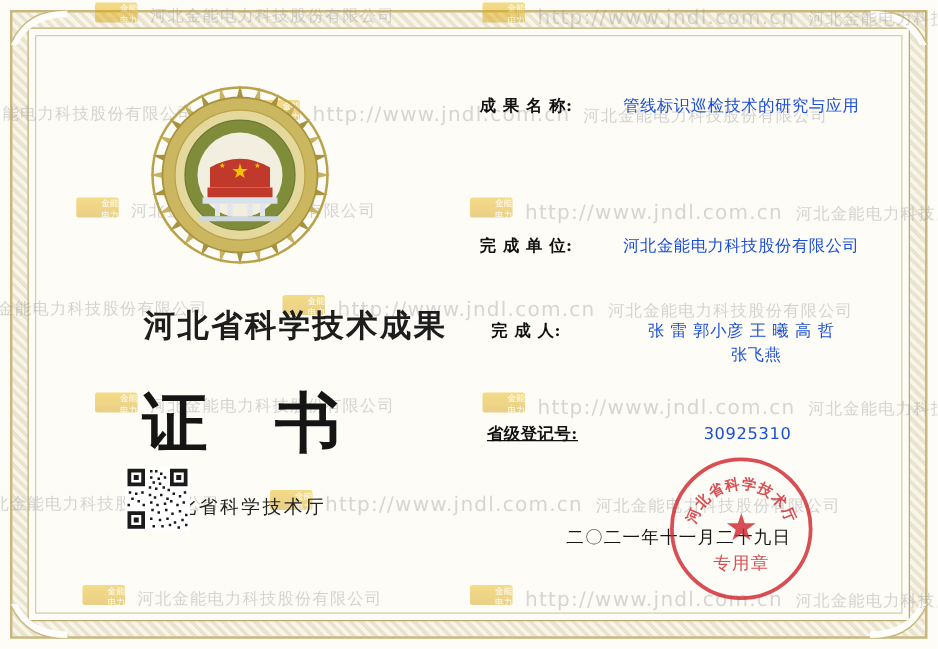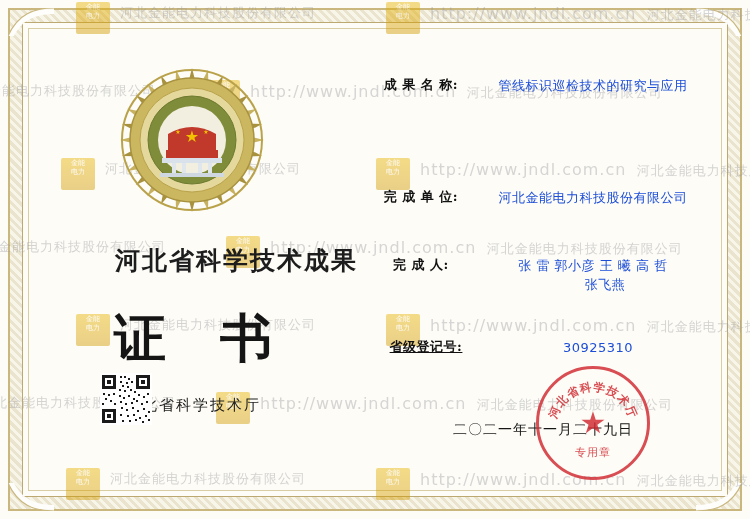--- a/index.html
+++ b/index.html
@@ -38,27 +38,27 @@
     color: rgba(150,150,155,0.40);
     letter-spacing: 1px;
     font-family: "DejaVu Sans", "Liberation Sans", sans-serif;
   }
   .wm-row .wm-url {
     color: rgba(150,150,155,0.38);
     font-size: 16px;
   }
   .wm-badge {
     position: absolute;
-    width: 34px; height: 32px;
+    width: 34px; height: 16px;
     background: linear-gradient(180deg,#e8b400 0%, #d39b00 100%);
     opacity: .45;
     color: #fff;
     font-size: 7px;
     line-height: 9px;
-    text-align: center;
+    text-align: right;
     padding-top: 1px;
     box-sizing: border-box;
     border-radius: 2px;
   }
 
   
   .border-outer {
     position: absolute;
     left: 8px; top: 8px;
     width: 734px; height: 503px;
@@ -231,21 +231,21 @@
     font-weight: bold;
     letter-spacing: 1px;
     font-family: "DejaVu Serif", "Liberation Serif", serif;
   }
   .seal-bottom {
     position: absolute;
     left: 0; bottom: 17px;
     width: 108px;
     text-align: center;
     color: #d0282f;
-    font-size: 11px;
+    font-size: 14px;
     letter-spacing: 1px;
     font-family: "DejaVu Serif", "Liberation Serif", serif;
   }
 
   
   .cert-date {
     position: absolute;
     left: 336px; top: 393px;
     width: 358px;
     text-align: center;

